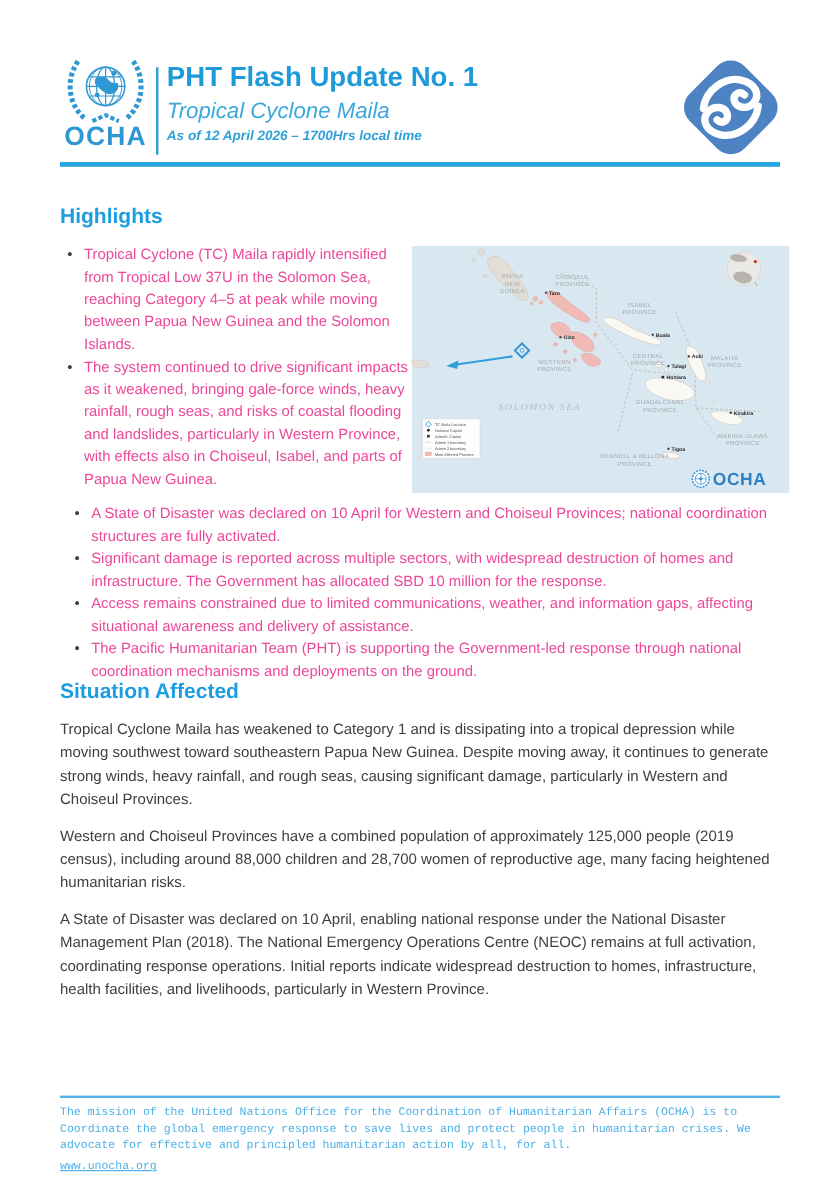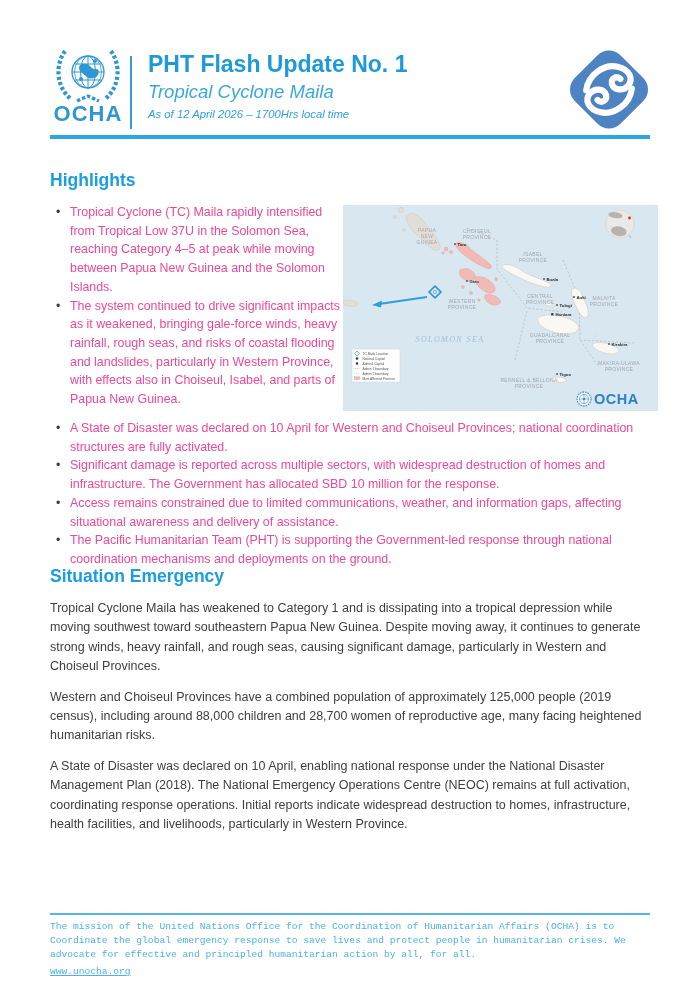--- a/index.html
+++ b/index.html
@@ -5,36 +5,36 @@
   html,body{margin:0;padding:0;background:#fff;}
   .page{position:relative;width:700px;height:990px;background:#fff;overflow:hidden;
         font-family:"Liberation Sans","DejaVu Sans",sans-serif;}
   .abs{position:absolute;}
 
   
   .un-emblem{left:50px;top:45px;width:76px;height:58px;}
   .ocha-word{left:46px;top:101px;width:84px;text-align:center;font-size:22px;font-weight:600;
              letter-spacing:1px;color:#2f97d3;}
   .vrule{left:130px;top:56px;width:2px;height:73px;background:#2f9fd8;}
-  .title-block{left:148px;top:51px;width:400px;}
+  .title-block{left:139px;top:51px;width:400px;}
   .doc-title{font-size:23px;font-weight:bold;color:#1f9ad8;line-height:27px;}
   .doc-subtitle{font-size:18.5px;color:#3aa8de;line-height:22px;margin-top:3px;font-style:italic;}
-  .doc-dateline{font-size:11.3px;font-style:italic;color:#2f9fd8;margin-top:5px;}
+  .doc-dateline{font-size:11.3px;font-style:italic;color:#2f9fd8;margin-top:5px;font-weight:bold;}
   .s-logo{left:560px;top:42px;width:98px;height:95px;}
   .hrule{left:50px;top:135px;width:600px;height:3.5px;background:#2aa7e1;}
 
   
   .section-heading{font-size:17.5px;font-weight:bold;color:#1b9de2;}
   .h-highlights{left:50px;top:170px;text-align:center;}
   .h-situation{left:50px;top:566px;}
 
   .li{position:relative;padding-left:20px;color:#ec4899;font-size:12.4px;line-height:18.7px;}
   .li::before{content:"\2022";position:absolute;left:6px;top:0;color:#3e3e3e;}
   .bullets-side{left:50px;top:203px;width:295px;}
-  .bullets-full{left:50px;top:419px;width:606px;}
+  .bullets-full{left:56px;top:419px;width:606px;}
 
   .paras{left:50px;top:599px;width:603px;color:#3e3e3e;font-size:12.5px;line-height:19.4px;}
   .paras p{margin:0 0 11px 0;}
 
   
   .f-rule{left:50px;top:913px;width:600px;height:2px;background:#55b5e8;}
   .footer-text{left:50px;top:920px;width:600px;font-size:9.6px;line-height:13.8px;color:#4db1e7;font-family:Liberation Mono, monospace;}
   .footer-link{display:inline-block;text-decoration:underline;color:#4db1e7;margin-top:4px;}
 
   
@@ -221,21 +221,21 @@
     </g>
   </svg>
 
   <div class="abs bullets-full">
     <div class="li"><span>A State of Disaster was declared on 10 April for Western and Choiseul Provinces; national coordination structures are fully activated.</span></div>
     <div class="li"><span>Significant damage is reported across multiple sectors, with widespread destruction of homes and infrastructure. The Government has allocated SBD 10 million for the response.</span></div>
     <div class="li"><span>Access remains constrained due to limited communications, weather, and information gaps, affecting situational awareness and delivery of assistance.</span></div>
     <div class="li"><span>The Pacific Humanitarian Team (PHT) is supporting the Government-led response through national coordination mechanisms and deployments on the ground.</span></div>
   </div>
 
-  <div class="abs section-heading h-situation">Situation Emergency</div>
+  <div class="abs section-heading h-situation">Situation Affected</div>
 
   <div class="abs paras">
     <p>Tropical Cyclone Maila has weakened to Category 1 and is dissipating into a tropical depression while moving southwest toward southeastern Papua New Guinea. Despite moving away, it continues to generate strong winds, heavy rainfall, and rough seas, causing significant damage, particularly in Western and Choiseul Provinces.</p>
     <p>Western and Choiseul Provinces have a combined population of approximately 125,000 people (2019 census), including around 88,000 children and 28,700 women of reproductive age, many facing heightened humanitarian risks.</p>
     <p>A State of Disaster was declared on 10 April, enabling national response under the National Disaster Management Plan (2018). The National Emergency Operations Centre (NEOC) remains at full activation, coordinating response operations. Initial reports indicate widespread destruction to homes, infrastructure, health facilities, and livelihoods, particularly in Western Province.</p>
   </div>
 
   <div class="abs f-rule"></div>
   <div class="abs footer-text">
     <div>The mission of the United Nations Office for the Coordination of Humanitarian Affairs (OCHA) is to Coordinate the global emergency response to save lives and protect people in humanitarian crises. We advocate for effective and principled humanitarian action by all, for all.</div>

